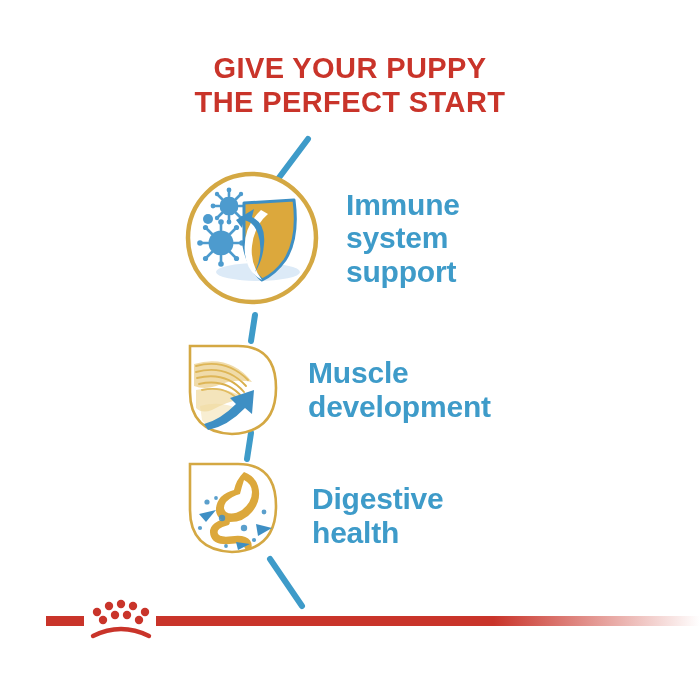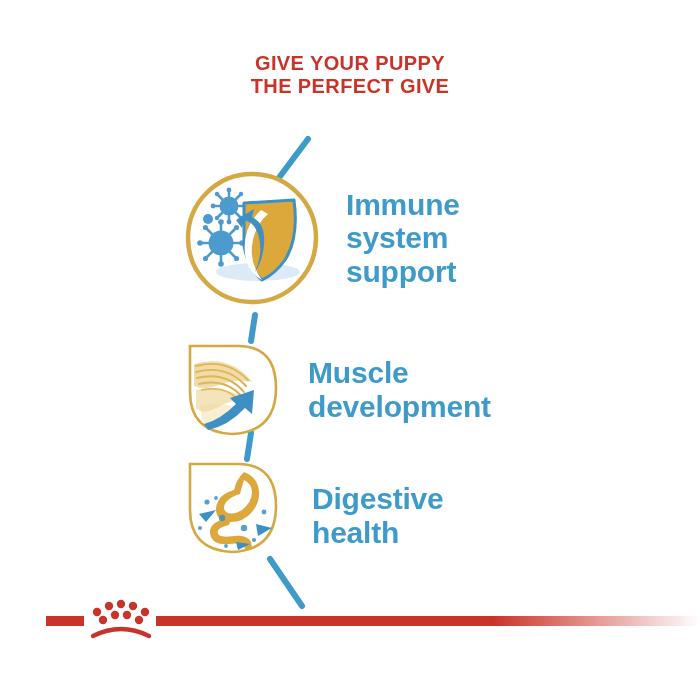--- a/index.html
+++ b/index.html
@@ -25,21 +25,21 @@
 
   
   .headline {
     position: absolute;
     left: 0;
     top: 52px;
     width: 700px;
     text-align: center;
     color: #C9342A;
     font-weight: 700;
-    font-size: 20px;
+    font-size: 29px;
     line-height: 1.17;
     letter-spacing: 0.4px;
   }
   .headline .l1, .headline .l2 { display: block; white-space: nowrap; }
 
   
   .feature {
     position: absolute;
     display: flex;
     align-items: center;
@@ -83,21 +83,21 @@
 
   svg { display: block; overflow: visible; }
 </style>
 </head>
 <body>
 
 <div id="stage">
 
   <div class="headline">
     <span class="l1">GIVE YOUR PUPPY</span>
-    <span class="l2">THE PERFECT GIVE</span>
+    <span class="l2">THE PERFECT START</span>
   </div>
 
   <svg style="position:absolute; left:268px; top:136px;" width="50" height="46" viewBox="0 0 50 46">
     <line x1="40" y1="3" x2="10" y2="43" stroke="#3E9BC9" stroke-width="6" stroke-linecap="round"></line>
   </svg>
 
   <svg style="position:absolute; left:243px; top:312px;" width="20" height="32" viewBox="0 0 20 32">
     <line x1="12" y1="3" x2="8" y2="29" stroke="#3E9BC9" stroke-width="6" stroke-linecap="round"></line>
   </svg>
 

